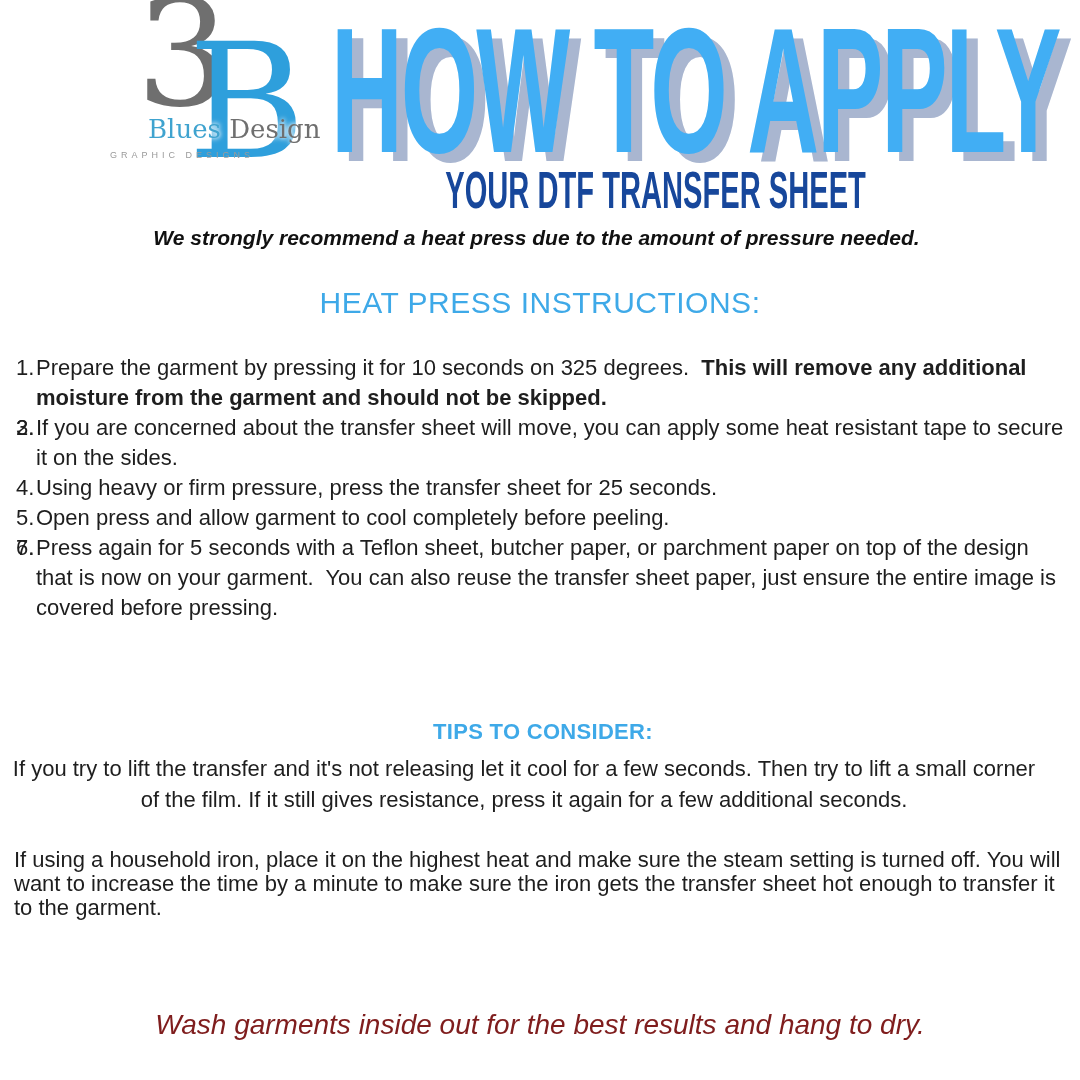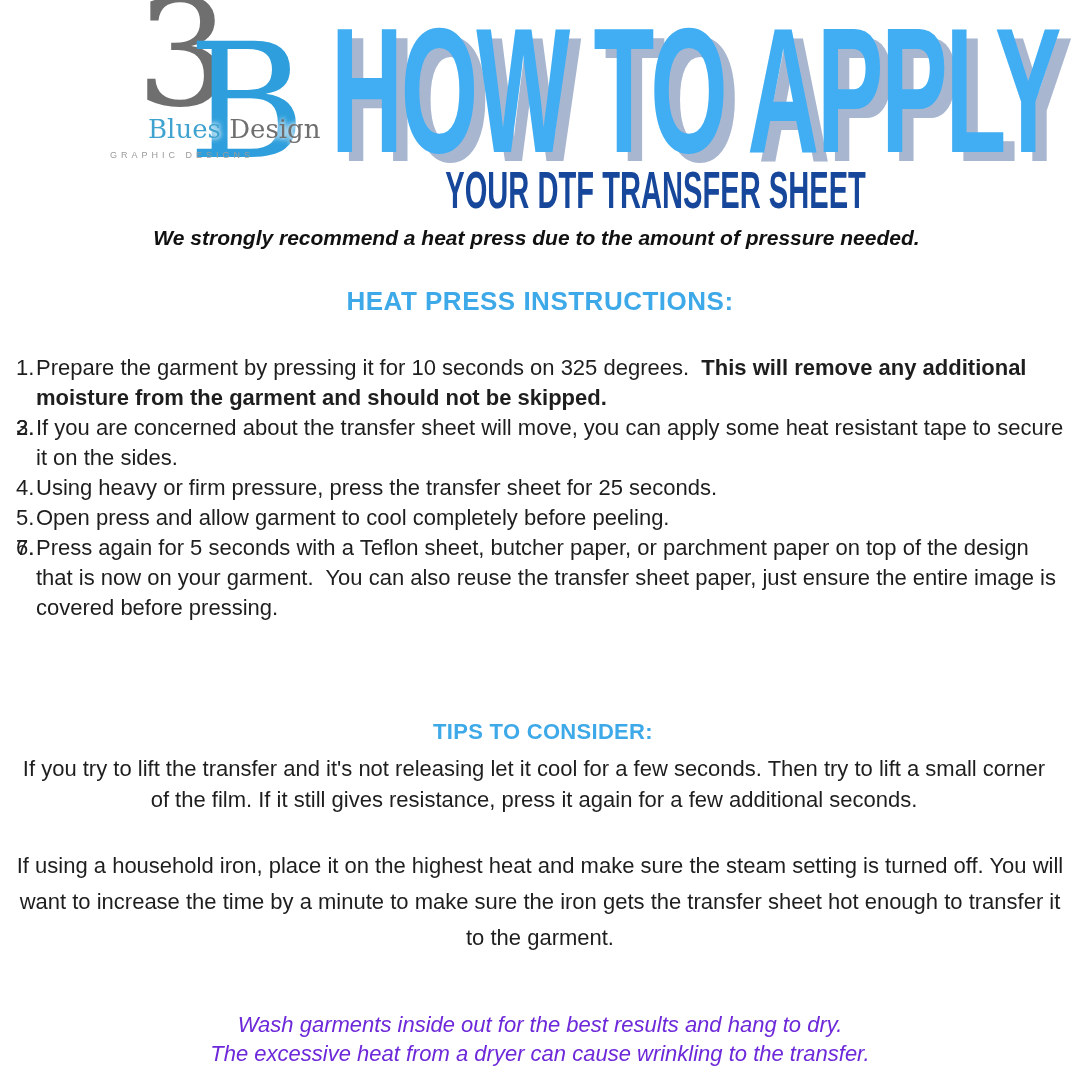--- a/index.html
+++ b/index.html
@@ -69,21 +69,21 @@
     left: 0; top: 226px; width: 1073px;
     text-align: center;
     font-size: 21px; font-weight: bold; font-style: italic;
     color: #111111;
   }
 
   
   .hp-heading {
     left: 0; top: 286px; width: 1080px;
     text-align: center;
-    font-size: 26px; font-weight: bold;
+    font-size: 30px; font-weight: normal;
     letter-spacing: 0.5px;
     color: #3ea9e8;
   }
 
   
   .instruction-list {
     left: 16px; top: 353px; width: 1050px;
     margin: 0; padding: 0; list-style: none;
     font-size: 22px; line-height: 30px;
   }
@@ -97,37 +97,37 @@
 
   
   .tips-heading {
     left: 3px; top: 719px; width: 1080px;
     text-align: center;
     font-size: 22px; font-weight: bold;
     letter-spacing: 0.3px;
     color: #3ea9e8;
   }
   .tips-paragraph {
-    left: 14px; top: 753px; width: 1040px;
+    left: 4px; top: 753px; width: 1040px;
     text-align: center;
     font-size: 22px; line-height: 31px;
   }
   .iron-paragraph {
     left: 14px; top: 848px; width: 1052px;
-    text-align: center;
-    font-size: 22px; line-height: 36px;
+    text-align: left;
+    font-size: 22px; line-height: 24px;
   }
 
   
   .footer-note {
     left: 0; top: 1010px; width: 1080px;
     text-align: center;
     font-style: italic;
-    font-size: 22px; line-height: 29px;
-    color: #6d28d9;
+    font-size: 28px; line-height: 29px;
+    color: #7f1d1d;
   }
 </style>
 </head>
 <body>
 
 <div class="abs logo">
   <span class="logo-numeral">3</span>
   <span class="logo-letter">B</span>
   <span class="logo-script"><span class="blue">Blues</span><span class="gray"> Design</span></span>
   <span class="logo-tagline">GRAPHIC DESIGNS</span>
@@ -152,14 +152,13 @@
     <li><span class="num">6.</span></li>
     <li><span class="num">7.</span><span>Press again for 5 seconds with a Teflon sheet, butcher paper, or parchment paper on top of the design that is now on your garment.&nbsp; You can also reuse the transfer sheet paper, just ensure the entire image is covered before pressing.</span></li>
   </ol>
 
 <div class="abs tips-heading">TIPS TO CONSIDER:</div>
 <div class="abs tips-paragraph">If you try to lift the transfer and it's not releasing let it cool for a few seconds. Then try to lift a small corner of the film. If it still gives resistance, press it again for a few additional seconds.</div>
 <div class="abs iron-paragraph">If using a household iron, place it on the highest heat and make sure the steam setting is turned off. You will want to increase the time by a minute to make sure the iron gets the transfer sheet hot enough to transfer it to the garment.</div>
 
 <div class="abs footer-note">
   <div>Wash garments inside out for the best results and hang to dry.</div>
-  <div>The excessive heat from a dryer can cause wrinkling to the transfer.</div>
 </div>
 
 </body></html>

